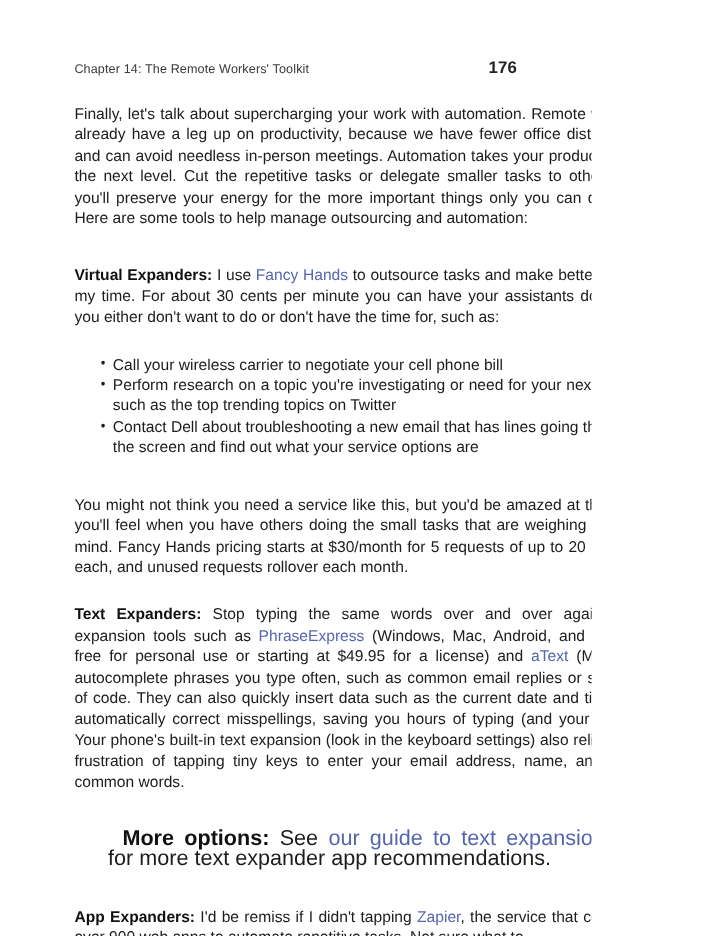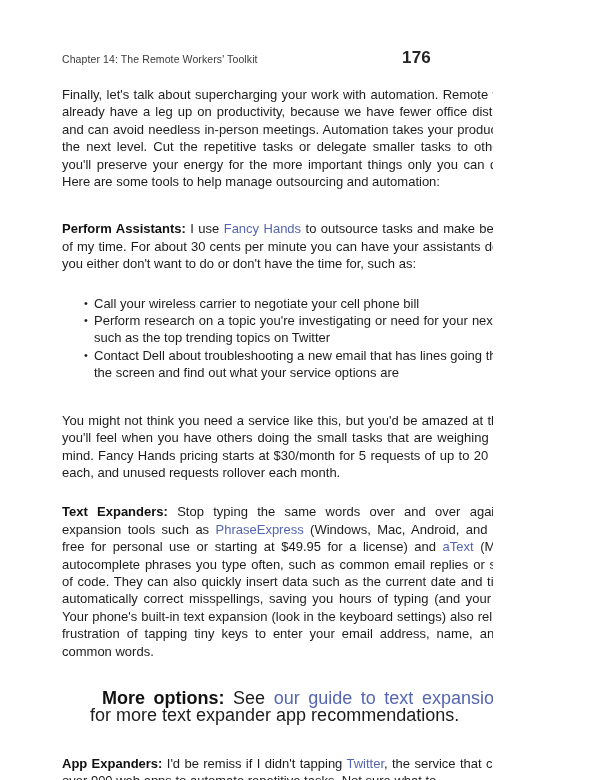--- a/index.html
+++ b/index.html
@@ -36,21 +36,21 @@
     align-items: baseline;
     justify-content: space-between;
   }
   .running-head-title {
     font-size: 10.5px;
     letter-spacing: 0.1px;
     color: #3a3a3a;
     white-space: nowrap;
   }
   .running-head-folio {
-    font-size: 17px;
+    font-size: 14px;
     font-weight: 700;
     color: #232323;
     letter-spacing: 0.2px;
   }
 
   
   .column {
     position: absolute;
     left: 62px;
     top: 86px;
@@ -127,21 +127,21 @@
     <span class="running-head-title">Chapter 14: The Remote Workers' Toolkit</span>
     <span class="running-head-folio">176</span>
   </div>
 
   <div class="column">
 
     <p class="body">Finally, let's talk about supercharging your work with automation. Remote workers already have a leg up on productivity, because we have fewer office distractions and can avoid needless in-person meetings. Automation takes your productivity to the next level. Cut the repetitive tasks or delegate smaller tasks to others and you'll preserve your energy for the more important things only you can do best. Here are some tools to help manage outsourcing and automation:</p>
 
     <div class="gap-big"></div>
 
-    <p class="body"><strong class="lead">Perform Assistants:</strong><span> I use </span><a class="link" href="#">Fancy Hands</a><span> to outsource tasks and make better use of my time. For about 30 cents per minute you can have your assistants do things you either don't want to do or don't have the time for, such as:</span></p>
+    <p class="body"><strong class="lead">Virtual Expanders:</strong><span> I use </span><a class="link" href="#">Fancy Hands</a><span> to outsource tasks and make better use of my time. For about 30 cents per minute you can have your assistants do things you either don't want to do or don't have the time for, such as:</span></p>
 
     <div class="gap-medium"></div>
 
     <ul class="bullets">
       <li><span>Call your wireless carrier to negotiate your cell phone bill</span></li>
       <li><span>Perform research on a topic you're investigating or need for your next report, such as the top trending topics on Twitter</span></li>
       <li class="flush-last"><span>Contact Dell about troubleshooting a new email that has lines going through the screen and find out what your service options are</span></li>
     </ul>
 
     <div class="gap-big"></div>
@@ -151,16 +151,16 @@
     <div class="gap-medium"></div>
 
     <p class="body"><strong class="lead">Text Expanders:</strong><span> Stop typing the same words over and over again. Text expansion tools such as </span><a class="link" href="#">PhraseExpress</a><span> (Windows, Mac, Android, and iPhone; free for personal use or starting at $49.95 for a license) and </span><a class="link" href="#">aText</a><span> (Mac; $5) autocomplete phrases you type often, such as common email replies or snippets of code. They can also quickly insert data such as the current date and time and automatically correct misspellings, saving you hours of typing (and your wrists). Your phone's built-in text expansion (look in the keyboard settings) also relieve the frustration of tapping tiny keys to enter your email address, name, and other common words.</span></p>
 
     <div class="gap-big"></div>
 
     <p class="callout"><strong class="lead">More options:</strong><span> See </span><a class="link" href="#">our guide to text expansion</a><span> for more text expander app recommendations.</span></p>
 
     <div class="gap-big"></div>
 
-    <p class="body"><strong class="lead">App Expanders:</strong><span> I'd be remiss if I didn't tapping </span><a class="link" href="#">Twitter</a><span>, the service that connects over 900 web apps to automate repetitive tasks. Not sure what to</span></p>
+    <p class="body"><strong class="lead">App Expanders:</strong><span> I'd be remiss if I didn't tapping </span><a class="link" href="#">Zapier</a><span>, the service that connects over 900 web apps to automate repetitive tasks. Not sure what to</span></p>
 
   </div>
 </div>
 
 </body></html>

